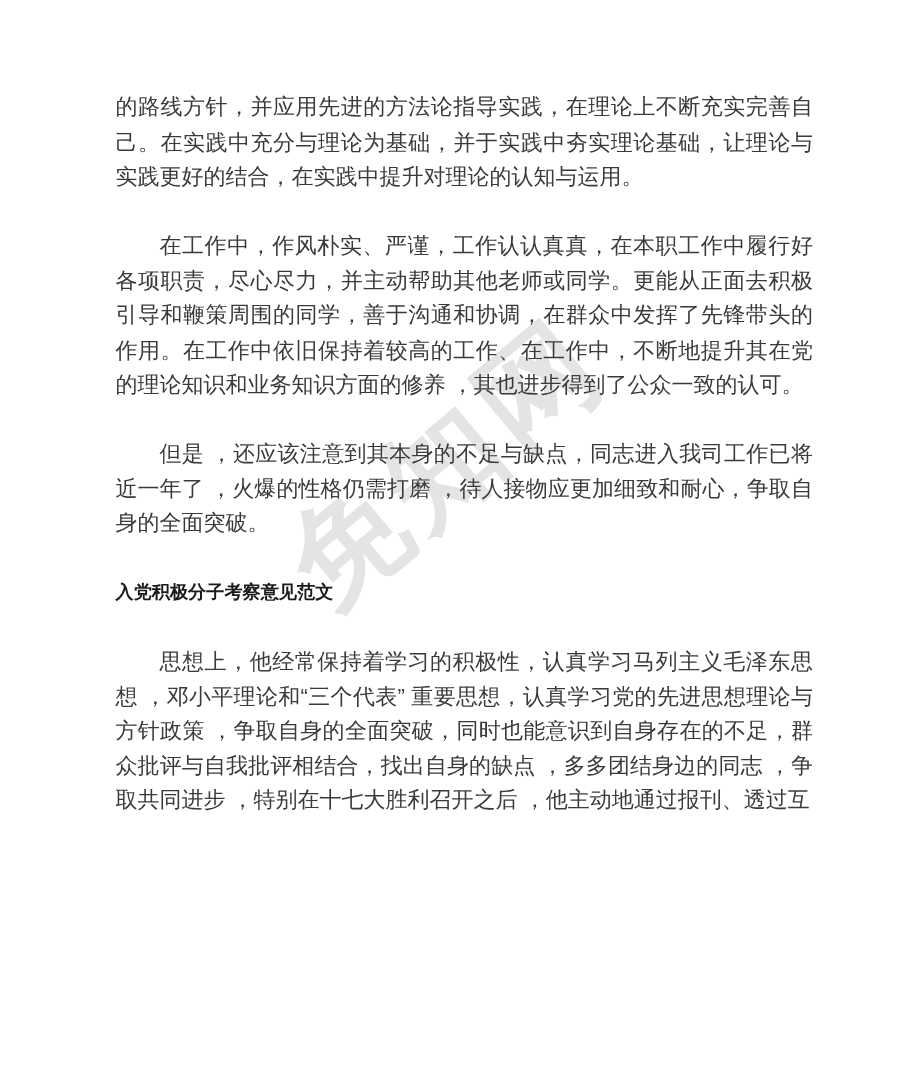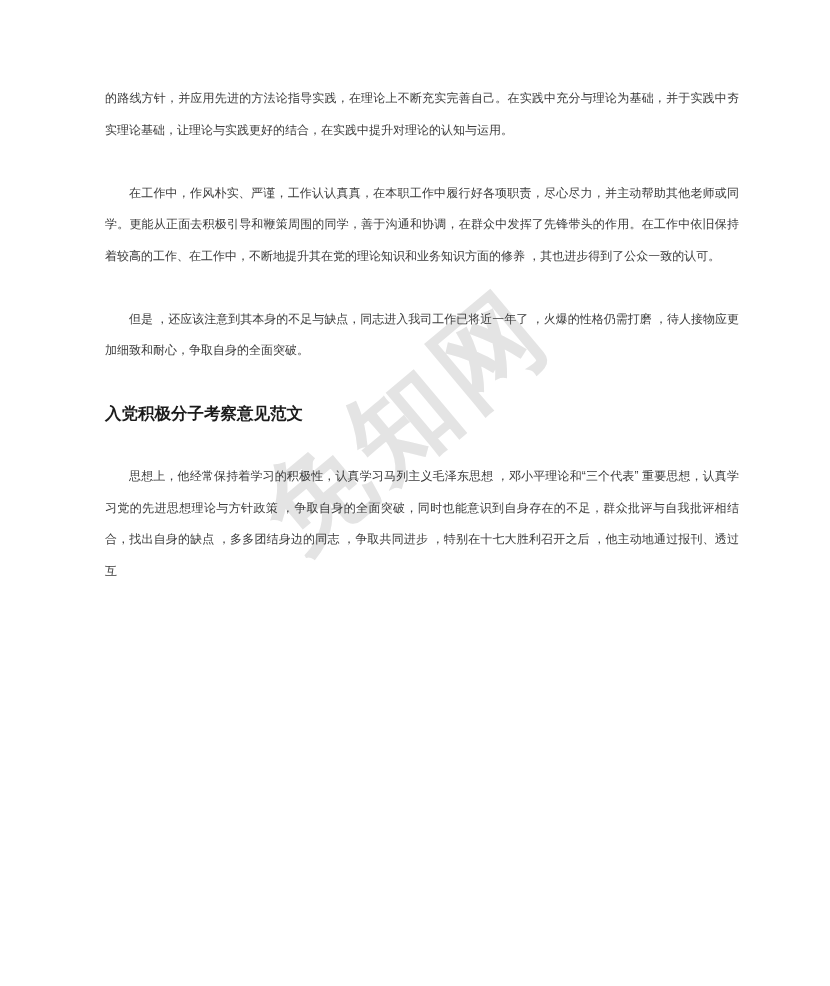--- a/index.html
+++ b/index.html
@@ -31,21 +31,21 @@
   }
   .content {
     position: absolute;
     left: 105px;
     top: 83px;
     width: 634px;
     z-index: 1;
   }
   .body-par {
     margin: 31.5px 0 0 0;
-    font-size: 12px;
+    font-size: 20px;
     line-height: 31.5px;
     color: #3a3a3a;
     text-align: justify;
     word-break: break-all;
   }
   .body-par.first {
     margin-top: 0;
   }
   .indent {
     text-indent: 2em;

